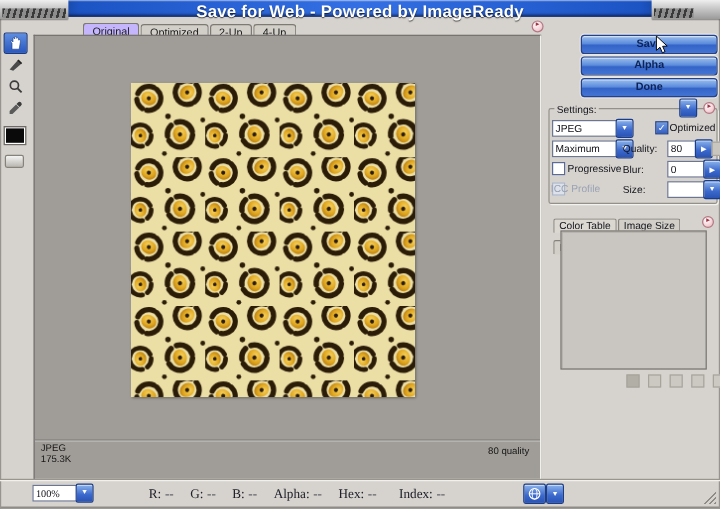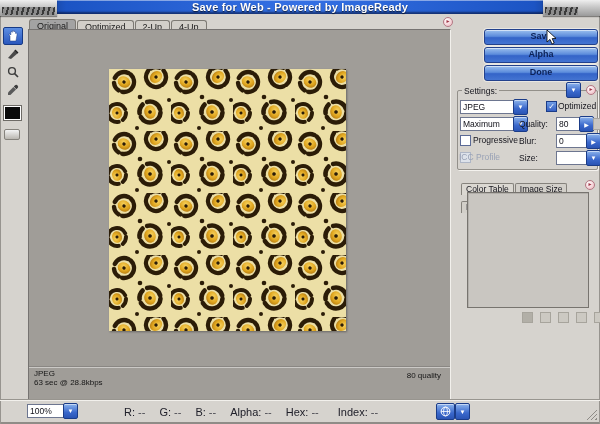--- a/index.html
+++ b/index.html
@@ -4,33 +4,33 @@
 <style>
   html,body{margin:0;padding:0;background:#777;}
   #app{position:relative;width:600px;height:424px;overflow:hidden;
        font-family:"Liberation Sans",sans-serif;background:var(--dialog-bg,#d6d3ce);
        box-shadow:inset 1px 0 0 #97948f, inset -1px 0 0 #97948f, inset 0 -2px 0 #8f8c87;}
   
   #title-bar{position:absolute;left:0;top:0;width:600px;height:14px;
     background:linear-gradient(90deg,#0b1a34 0%,#1c54c4 11%,#3470e4 50%,#1c54c4 89%,#0b1a34 100%);
     box-shadow:inset 0 1px 0 rgba(255,255,255,.45), inset 0 -2px 2px rgba(0,0,20,.5);}
   #title-text{position:absolute;left:0;right:0;top:1px;text-align:center;color:#fff;
-    font-size:11px;font-weight:bold;text-shadow:0 1px 1px rgba(0,0,0,.7);letter-spacing:.2px;}
+    font-size:14px;font-weight:bold;text-shadow:0 1px 1px rgba(0,0,0,.7);letter-spacing:.2px;}
   .corner{position:absolute;top:0;width:57px;height:16px;background:linear-gradient(#efefef 0%,#cfcfcf 35%,#9a9a9a 100%);box-shadow:0 1px 1px rgba(0,0,0,.4);}
   .corner .ridges{position:absolute;left:2px;right:2px;top:7px;height:8px;
     background:repeating-linear-gradient(105deg,#3a3a3a 0 2px,#8d8d8d 2px 5px);}
   #corner-left{left:0;}
   #corner-right{left:543px;}
   #corner-right .ridges{right:22px;}
   
   #tab-strip{position:absolute;left:29px;top:15px;height:14px;}
   .vtab{display:inline-block;height:12px;line-height:12px;padding:0 7px;margin-right:1px;
     font-size:9px;color:#1a1a1a;background:#d2cfc9;border:1px solid #7d7a74;border-bottom:none;
     border-radius:3px 3px 0 0;vertical-align:bottom;}
-  .vtab.active{background:#a3a3a3;height:13px;line-height:13px;}
+  .vtab.active{background:#c4b5fd;height:13px;line-height:13px;margin-left:40px;}
   .menu-circle{position:absolute;width:8px;height:8px;border-radius:50%;
     background:radial-gradient(circle at 35% 30%,#ffffff,#f2c9cf 70%,#e3aab4);
     border:1px solid #b37884;color:#a03344;font-size:6px;line-height:7px;text-align:center;}
   #tabstrip-menu{left:414px;top:2px;}
   
   #toolbar{position:absolute;left:3px;top:27px;width:20px;}
   .tool{width:18px;height:16px;display:flex;align-items:center;justify-content:center;border:1px solid transparent;}
   .tool.selected{background:linear-gradient(#5d8ee2,#2a57bd);border:1px solid #173a86;border-radius:2px;}
   #color-swatch{width:15px;height:12px;background:#0a0a0a;border:1px solid #fff;outline:1px solid #6e6b66;margin:7px 0 0 1px;}
   #slice-visibility-toggle{width:14px;height:9px;margin:9px 0 0 1px;border-radius:2px;
@@ -71,21 +71,21 @@
     color:#14141c;background:#d2cfc9;border:1px solid #85827c;border-bottom:none;border-radius:2px 2px 0 0;}
   .ptab.active{background:#dbd8d2;}
   #paneltabs-menu{left:585px;top:180px;position:absolute;}
   #color-table-panel{position:absolute;left:467px;top:192px;width:120px;height:114px;
     background:#c9c6c1;border:1px solid #77746f;box-shadow:inset 1px 1px 0 #b3b0ab;}
   #panel-actions{position:absolute;left:522px;top:312px;display:flex;gap:7px;}
   .panel-action{width:9px;height:9px;border:1px solid #a7a49c;background:#ccc9c2;}
   .panel-action.first{background:#b2afa7;}
   
   #bottom-bar{position:absolute;left:0;top:399px;width:600px;height:23px;border-top:1px solid #98958f;
-    box-shadow:inset 0 1px 0 #f2f0ec;}
+    box-shadow:inset 0 1px 0 #f2f0ec;font-family:Liberation Serif, serif;}
   #zoom-box{left:27px;top:4px;width:32px;}
   #zoom-dd{left:63px;top:3px;}
   #readouts{position:absolute;left:80px;top:6px;font-size:11px;color:#20202a;white-space:nowrap;margin-left:42px;}
   #readouts .val{color:#4a4a52;margin:0 9px 0 3px;}
   #readouts .lab{margin-left:2px;}
   .preview-btn{position:absolute;top:3px;height:15px;border:1px solid #1b3c88;border-radius:2px;
     background:linear-gradient(#8db4ec,#3a68cc 60%,#2a54b4);display:flex;align-items:center;justify-content:center;
     color:#fff;box-shadow:inset 0 1px 0 rgba(255,255,255,.5);}
   #preview-browser-button{left:436px;width:17px;}
   #preview-browser-dd{left:455px;width:13px;font-size:6px;}
@@ -162,21 +162,21 @@
           <use href="#ros" transform="translate(41,43) rotate(75) scale(1.05)"></use>
           <circle cx="31" cy="28" r="2.3" fill="var(--leopard-spot,#2b1c07)"></circle>
           <circle cx="60" cy="31" r="2" fill="var(--leopard-spot,#2b1c07)"></circle>
           <circle cx="28" cy="59" r="2" fill="var(--leopard-spot,#2b1c07)"></circle>
         </pattern>
       </defs>
       <rect width="237" height="262" fill="url(#leo)"></rect>
     </svg>
     <div id="status-block">
       <div>JPEG</div>
-      <div>63 sec @ 28.8kbps</div>
+      <div>175.3K</div>
       <div id="status-quality">80 quality</div>
     </div>
   </div>
 
   <div class="cta" id="save-button">Save</div>
   <div class="cta" id="cancel-button">Alpha</div>
   <div class="cta" id="done-button">Done</div>
   <svg id="cursor" width="12" height="15" viewBox="0 0 12 15">
     <path d="M1 0 L1 12 L4 9.4 L6 14 L8.2 13 L6.2 8.6 L10 8.4 Z" fill="#fff" stroke="#000" stroke-width="0.8"></path>
   </svg>

